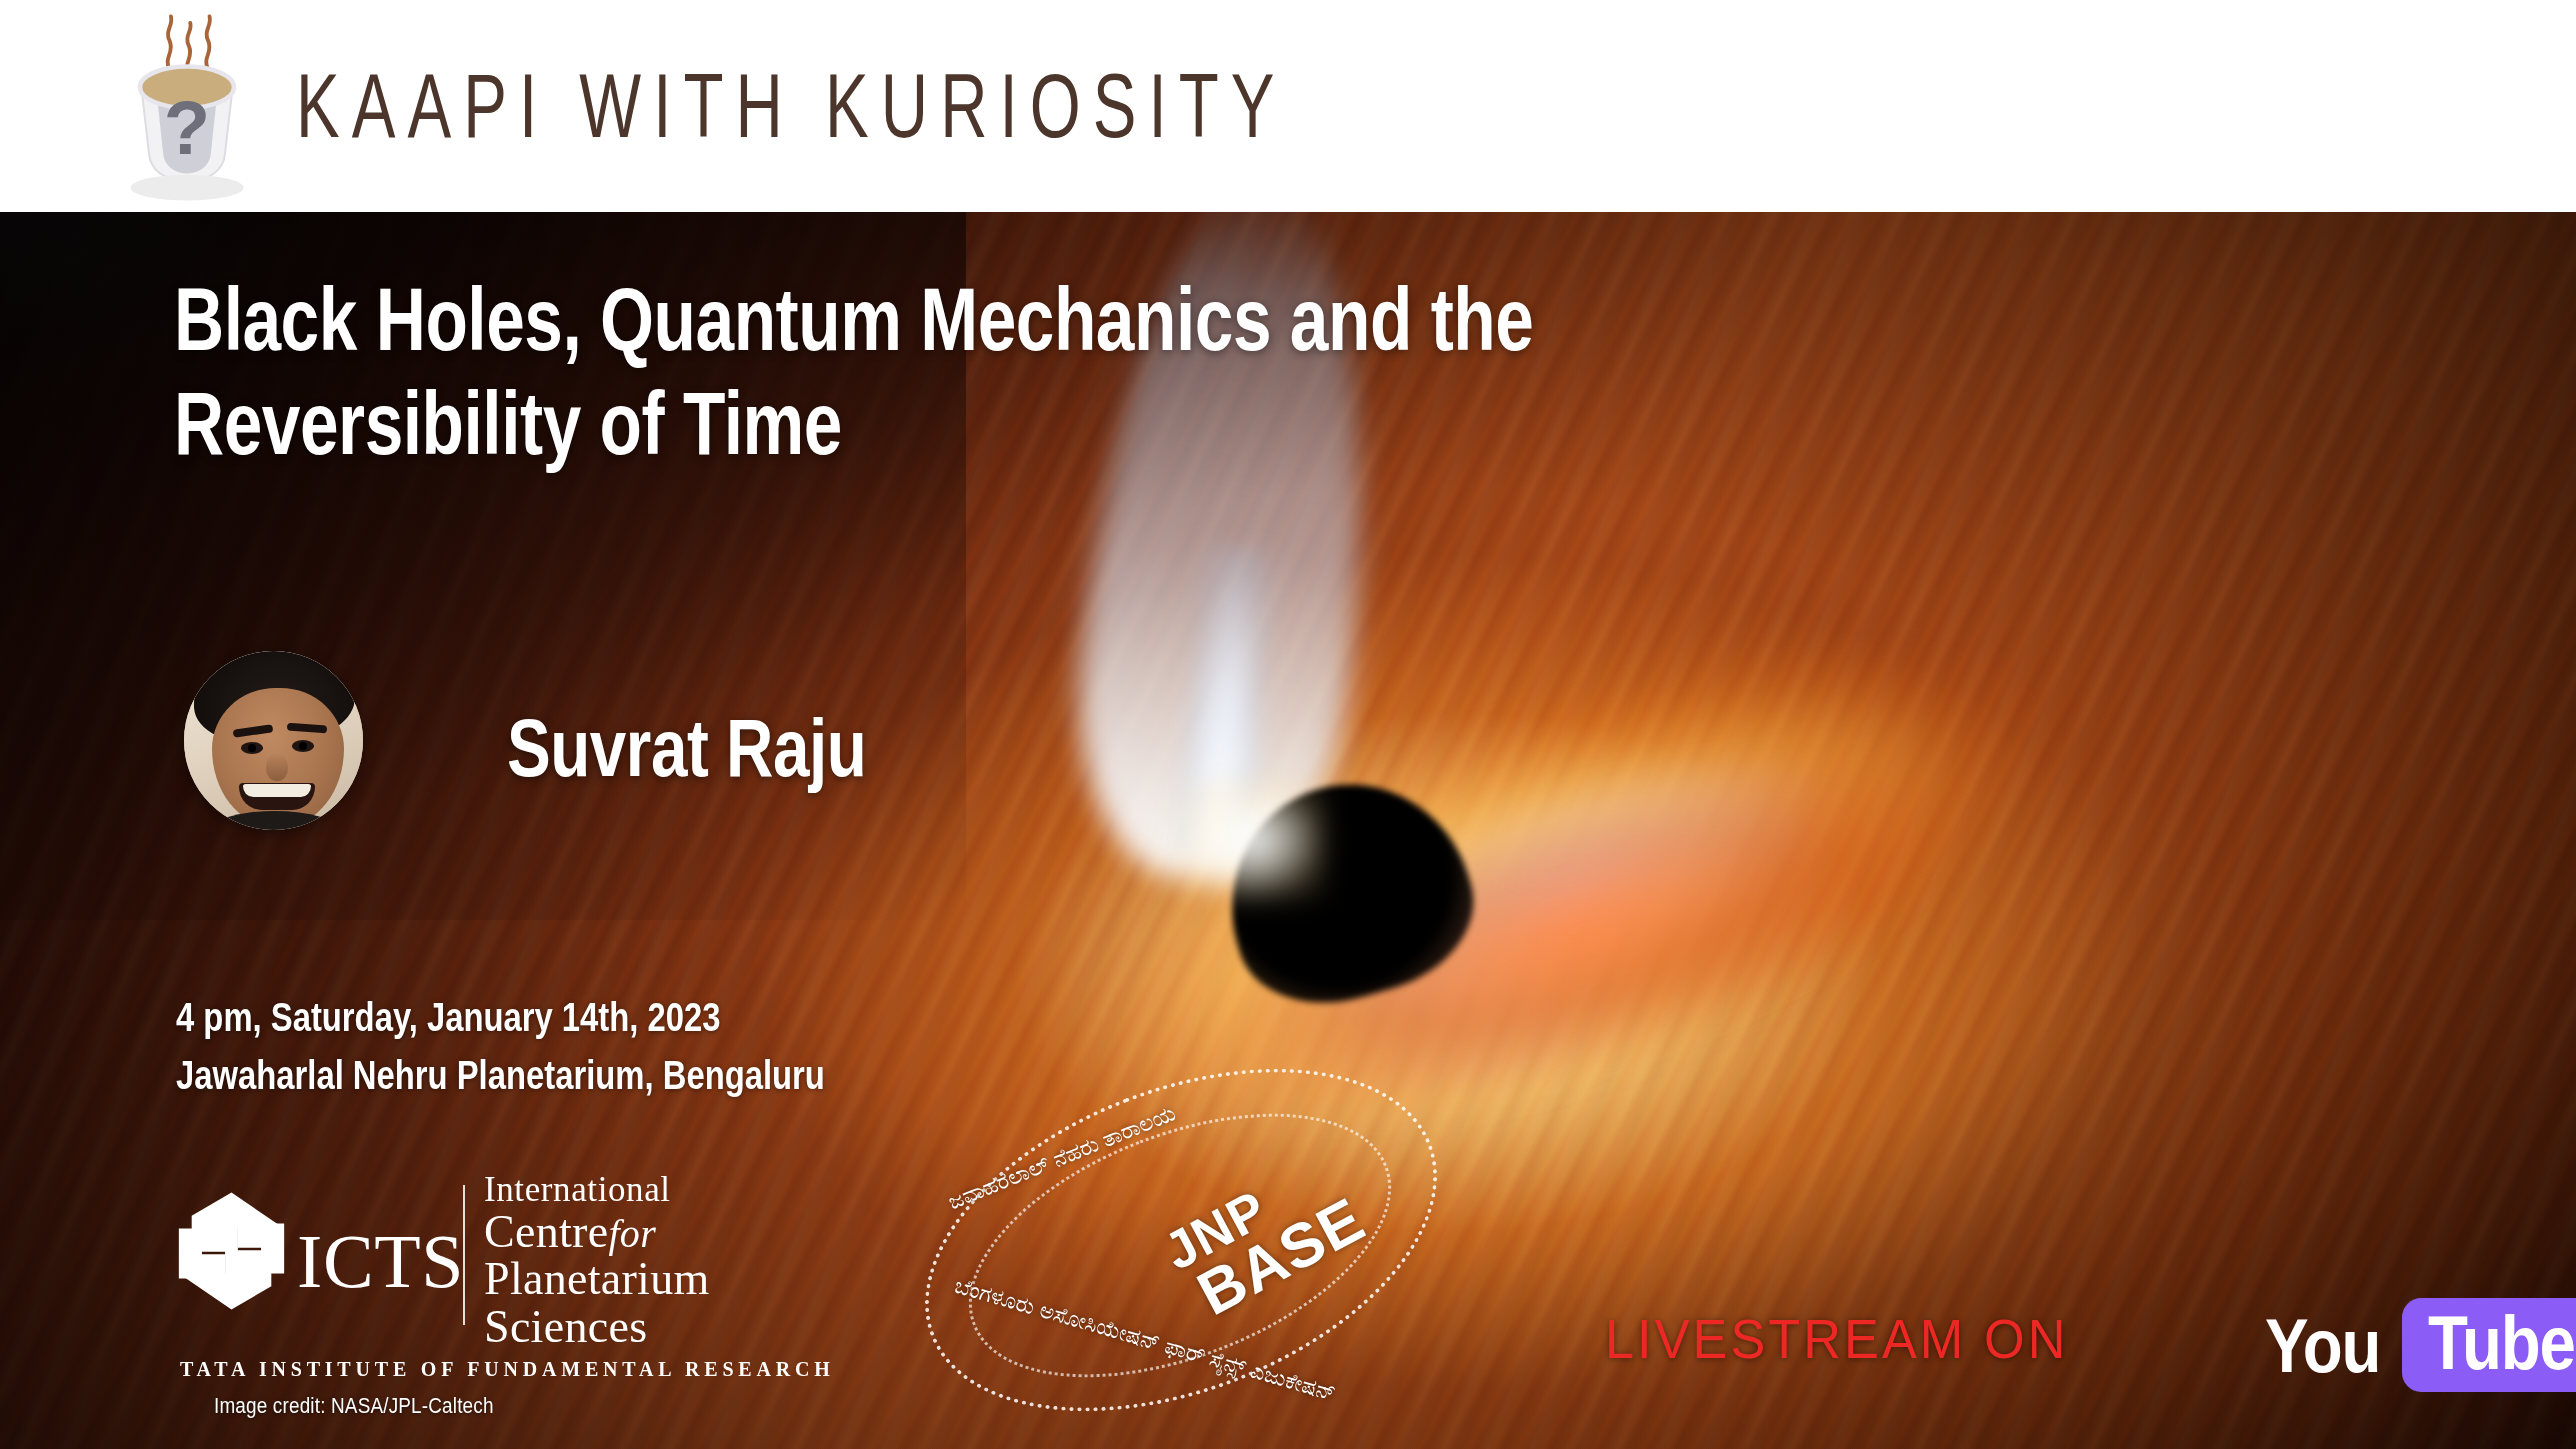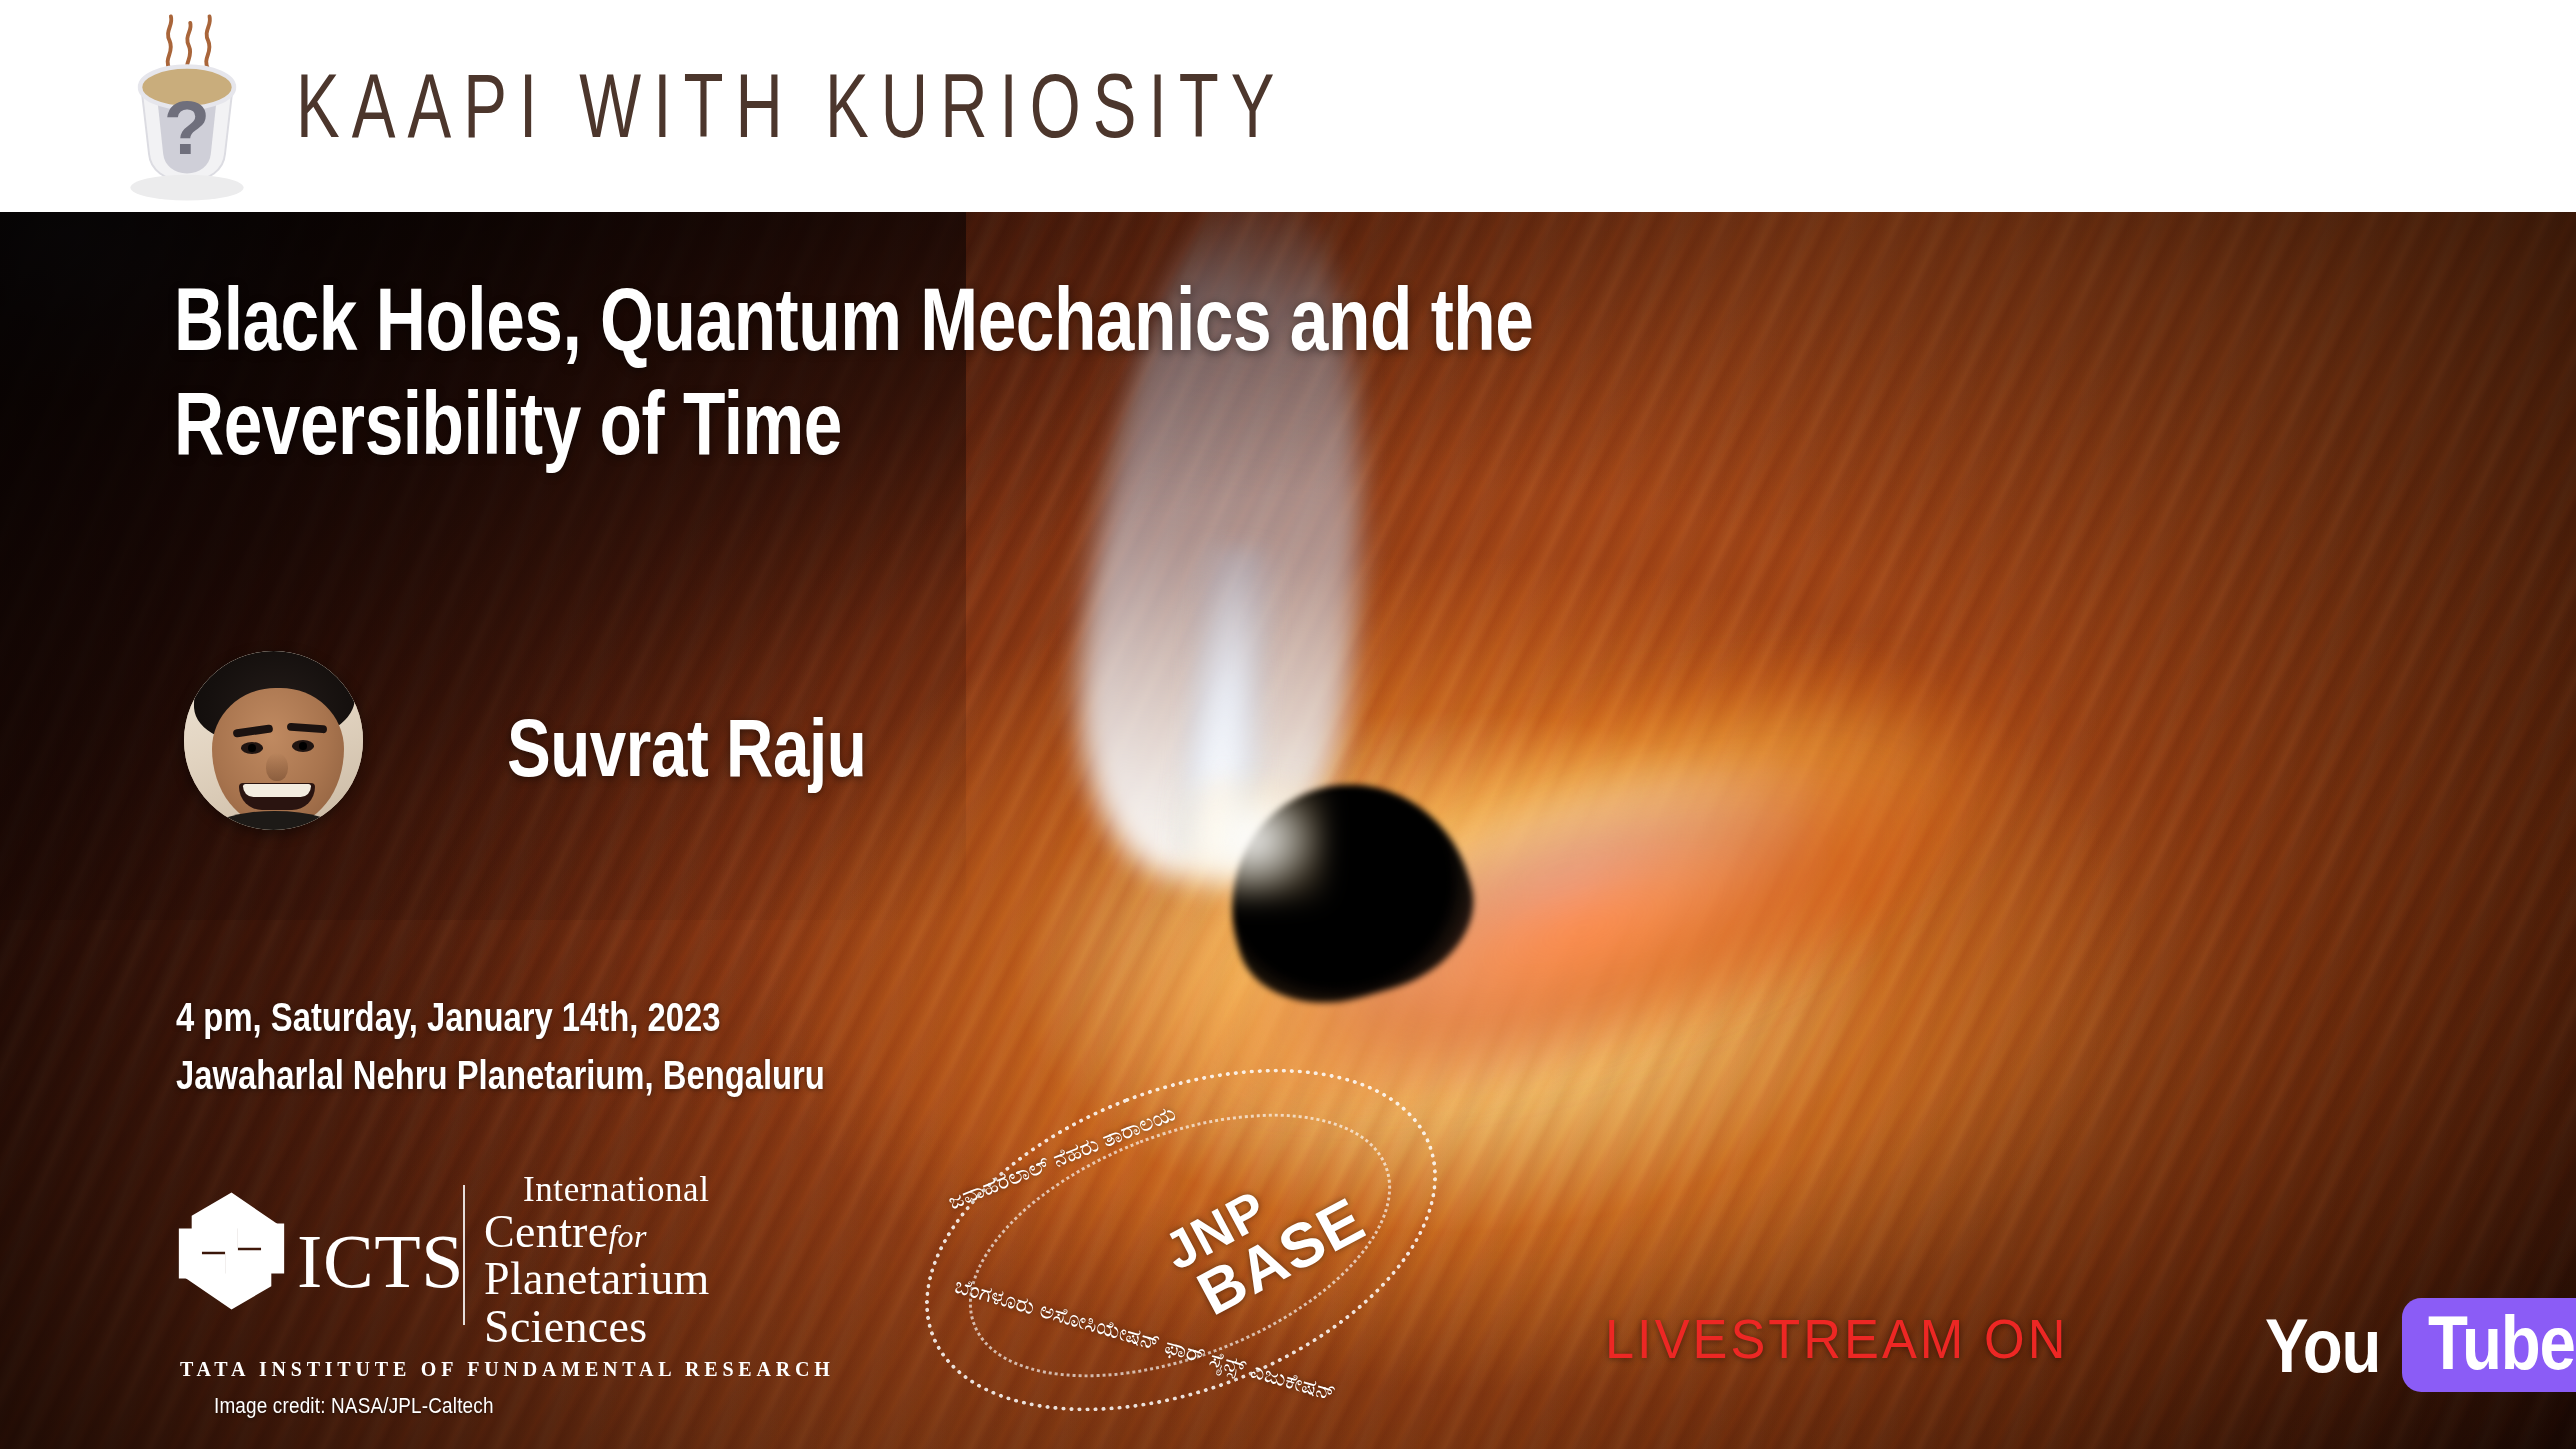--- a/index.html
+++ b/index.html
@@ -162,23 +162,23 @@
   
   .icts{position:absolute;left:145px;top:934px;width:605px;height:270px;}
   .icts-row{position:relative;height:206px;}
   .icts-mark{position:absolute;left:0;top:44px;width:111px;height:122px;}
   .icts-word{
     position:absolute;left:121px;top:72px;color:#ffffff;
     font-family:"Liberation Serif",serif;font-size:76px;letter-spacing:0.6px;
   }
   .icts-rule{position:absolute;left:287px;top:39px;width:1.9px;height:140px;background:rgba(255,255,255,0.85);}
   .icts-lines{position:absolute;left:308px;top:26px;color:#ffffff;font-family:"Liberation Serif",serif;line-height:1.03;}
-  .icts-lines .l1{font-size:35px;letter-spacing:0.6px;text-align:right;}
+  .icts-lines .l1{font-size:35px;letter-spacing:0.6px;}
   .icts-lines .l2{font-size:46px;letter-spacing:0.3px;}
-  .icts-lines .l2 .forword{font-style:italic;font-size:32px;}
+  .icts-lines .l2 .forword{font-style:italic;font-size:40px;}
   .icts-lines .l3{font-size:46px;letter-spacing:0.3px;}
   .icts-lines .l4{font-size:46px;letter-spacing:0.3px;}
   .tifr{
     position:absolute;left:3.9px;top:212px;color:#ffffff;
     font-family:Liberation Serif, serif;font-weight:bold;
     font-size:20px;letter-spacing:4.8px;white-space:nowrap;
   }
 
   
   .basemark{position:absolute;left:882px;top:850px;width:579px;height:373px;}

